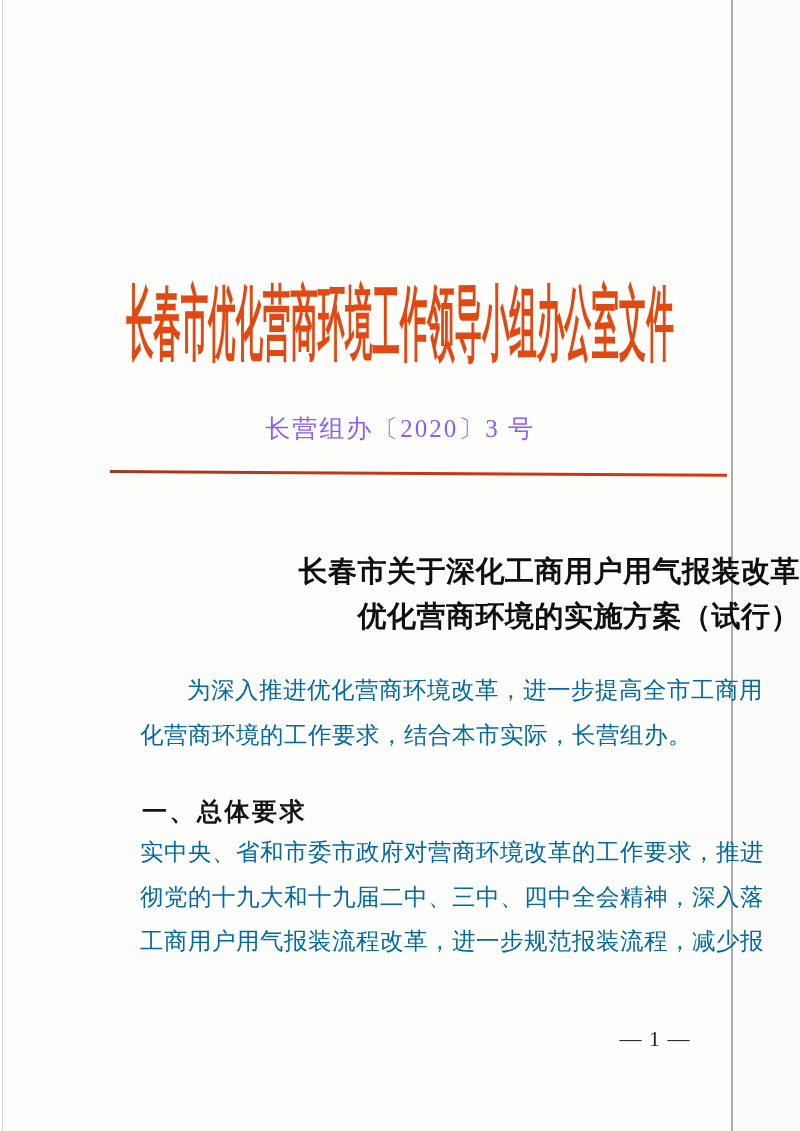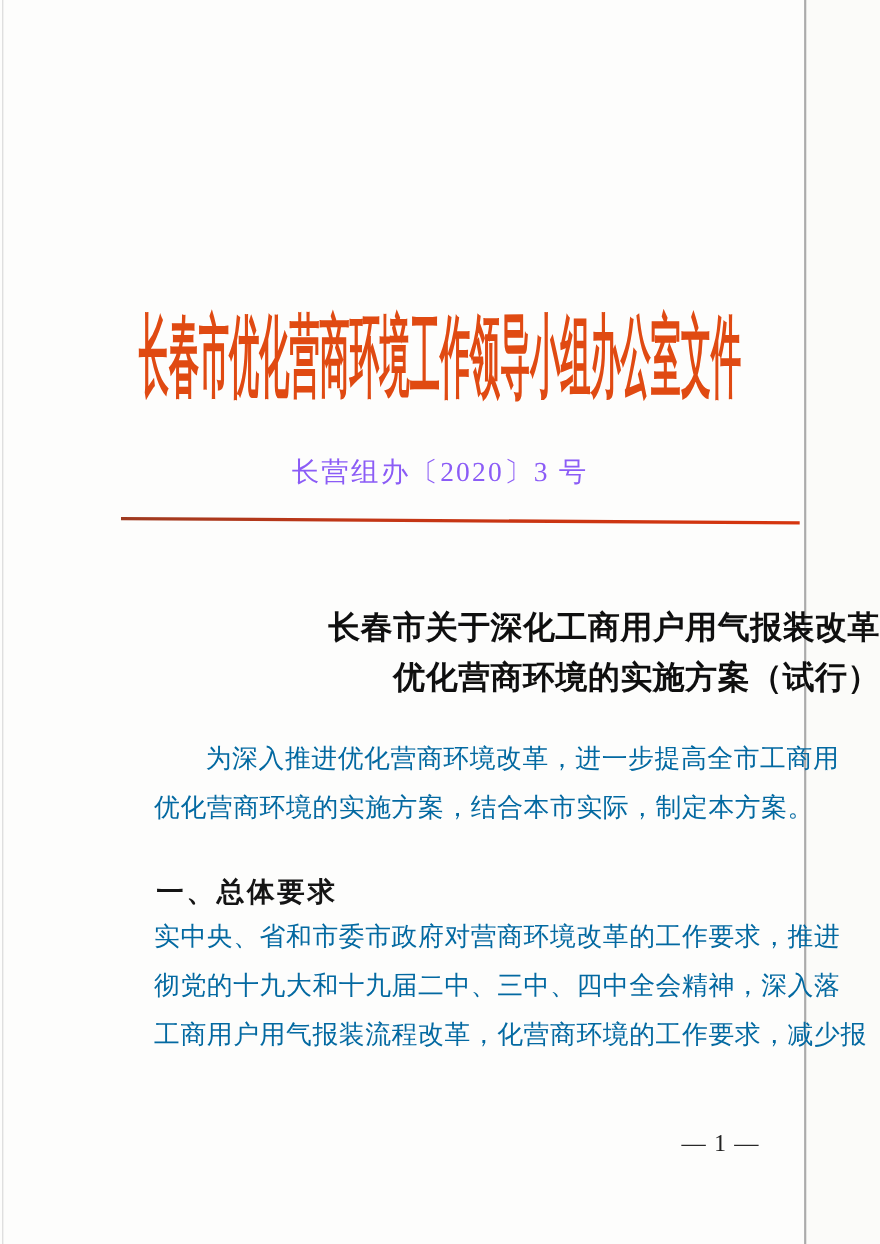--- a/index.html
+++ b/index.html
@@ -132,26 +132,26 @@
 
   <div class="red-rule"></div>
 
   <div class="doc-title">
     <div>长春市关于深化工商用户用气报装改革</div>
     <div>优化营商环境的实施方案（试行）</div>
   </div>
 
   <div class="body-block intro-block">
     <div class="bline first-line">为深入推进优化营商环境改革，进一步提高全市工商用</div>
-    <div class="bline para-end">优化营商环境的实施方案，结合本市实际，制定本方案。</div>
+    <div class="bline para-end">化营商环境的工作要求，结合本市实际，长营组办。</div>
   </div>
 
   <div class="section-heading">一、总体要求</div>
 
   <div class="body-block section-lines">
     <div class="bline">实中央、省和市委市政府对营商环境改革的工作要求，推进</div>
     <div class="bline">彻党的十九大和十九届二中、三中、四中全会精神，深入落</div>
-    <div class="bline">工商用户用气报装流程改革，化营商环境的工作要求，减少报</div>
+    <div class="bline">工商用户用气报装流程改革，进一步规范报装流程，减少报</div>
   </div>
 
   <div class="page-number">— 1 —</div>
 
 </div>
 
 </body></html>

